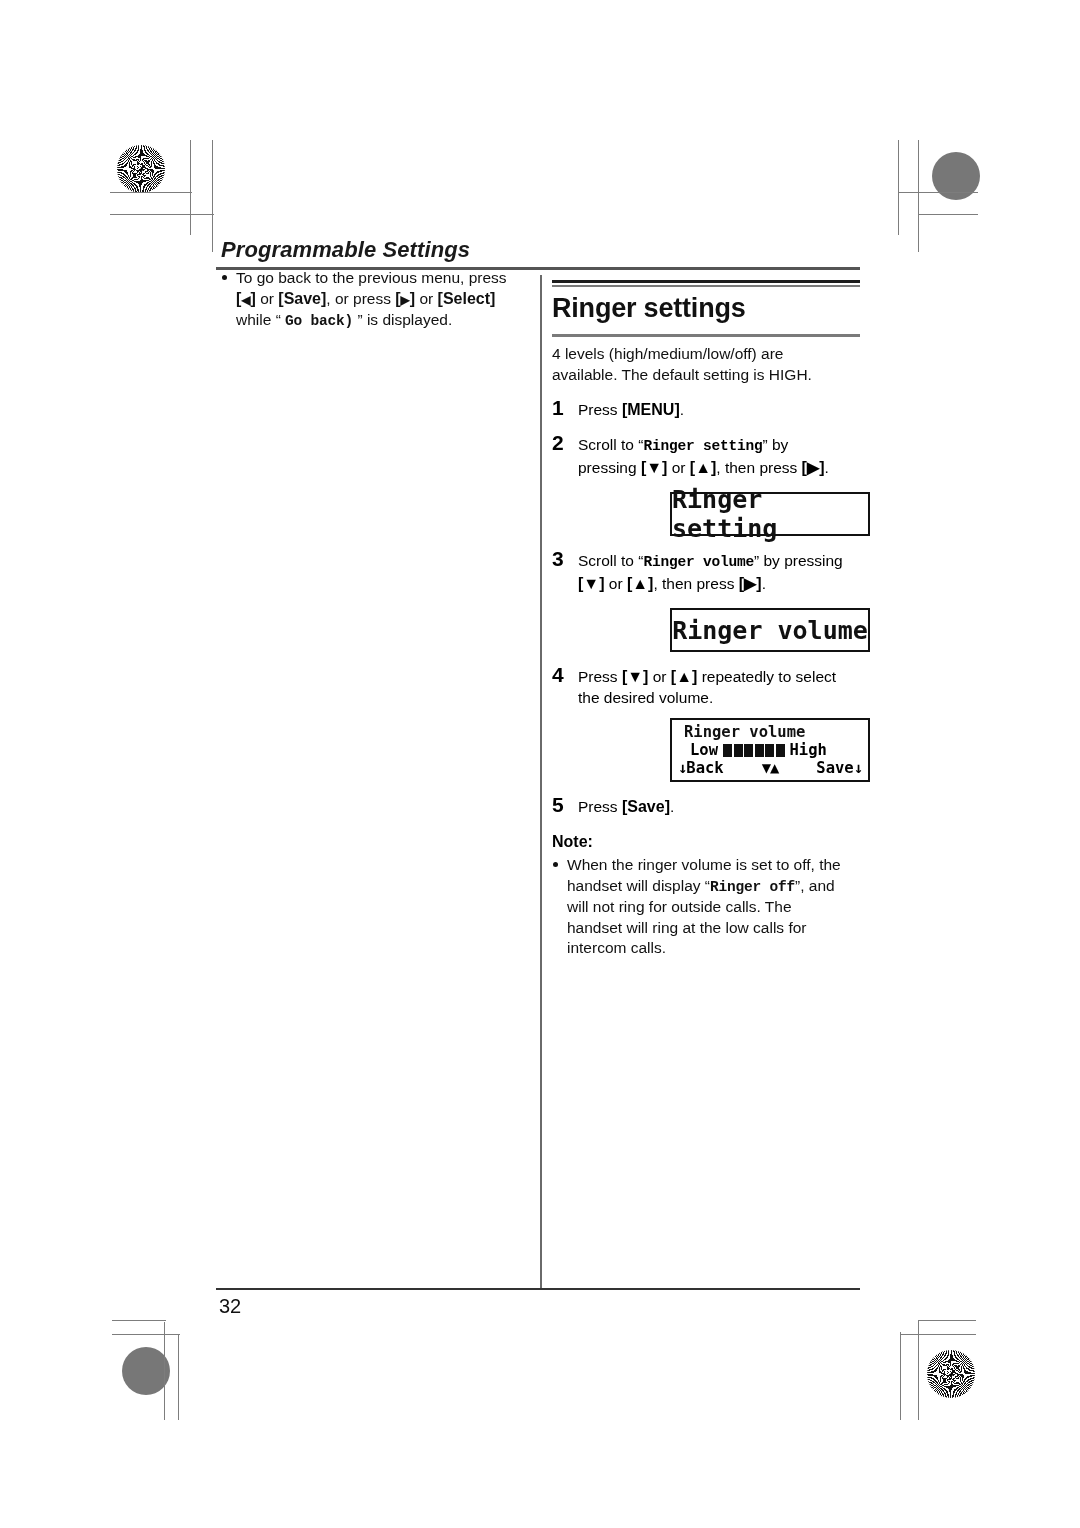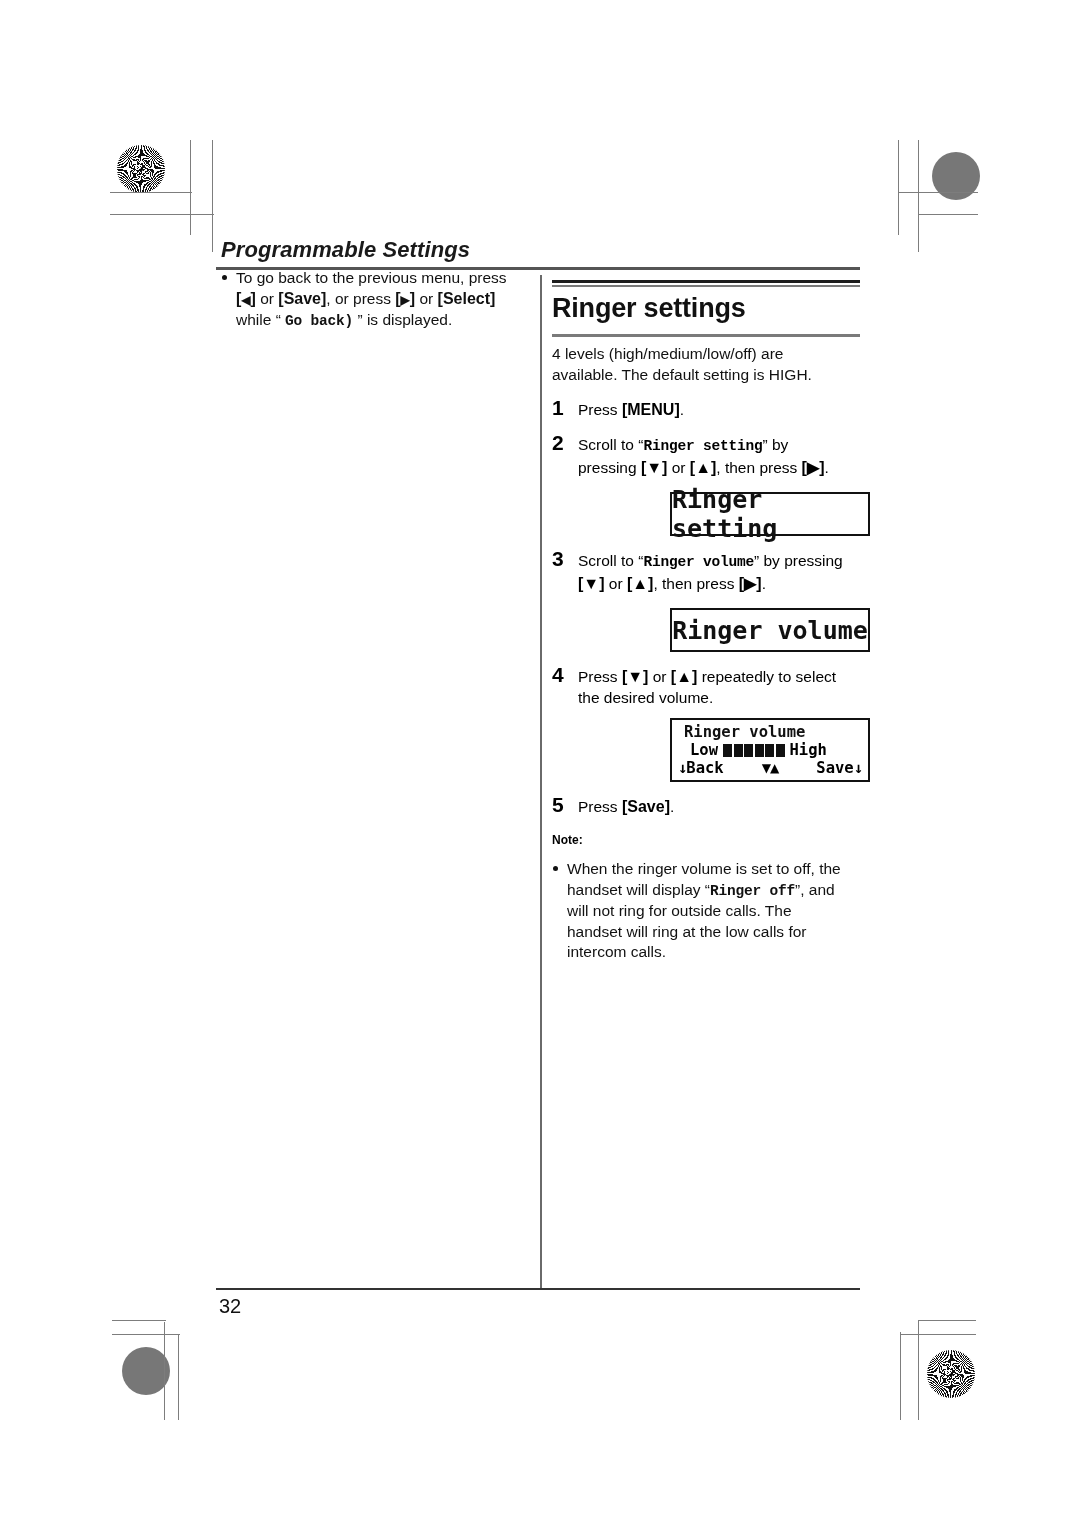--- a/index.html
+++ b/index.html
@@ -65,21 +65,21 @@
   .lcd-vol .l1{font-family:"DejaVu Sans Mono", monospace;font-weight:bold;font-size:15.5px;
       color:#111;text-align:left;padding-left:6px;line-height:18px;}
   .lcd-vol .l2{display:flex;align-items:center;gap:5px;line-height:18px;padding-left:12px;}
   .lcd-vol .l2 span{font-family:"DejaVu Sans Mono", monospace;font-weight:bold;font-size:15.5px;}
   .bars{display:flex;gap:1.5px;}
   .bars i{display:block;width:9px;height:13px;background:#111;}
   .lcd-vol .l3{display:flex;align-items:center;justify-content:space-between;line-height:18px;}
   .lcd-vol .l3 span{font-family:"DejaVu Sans Mono", monospace;font-weight:bold;font-size:15.5px;}
   .arrgrp{letter-spacing:-1px;font-size:13px;}
 
-  .note-h{font-size:12px;font-weight:bold;margin-top:16px;}
+  .note-h{font-size:16px;font-weight:bold;margin-top:16px;}
 
   
   .footer-rule{position:absolute;left:216px;top:1288px;width:644px;height:2px;background:#333;}
   .pageno{position:absolute;left:219px;top:1295px;font-size:20px;color:#111;}
 </style>
 </head>
 <body>
 
 <div class="page">
 
@@ -205,21 +205,21 @@
       </div>
     </div>
 
 
     <div class="step">
       <span class="num">5</span>
       <div class="txt"><span>Press </span><span class="kb">[Save]</span><span>.</span></div>
     </div>
 
     <div class="note-h">Note:</div>
-    <div class="bulletrow p" style="margin-top:12px;">
+    <div class="bulletrow p" style="margin-top:4px;">
       <span class="bul"></span>
       <div>When the ringer volume is set to off, the</div>
       <div><span>handset will display “</span><span class="mono">Ringer off</span><span>”, and</span></div>
       <div>will not ring for outside calls. The</div>
       <div>handset will ring at the low calls for</div>
       <div>intercom calls.</div>
     </div>
 
   </div>
 

